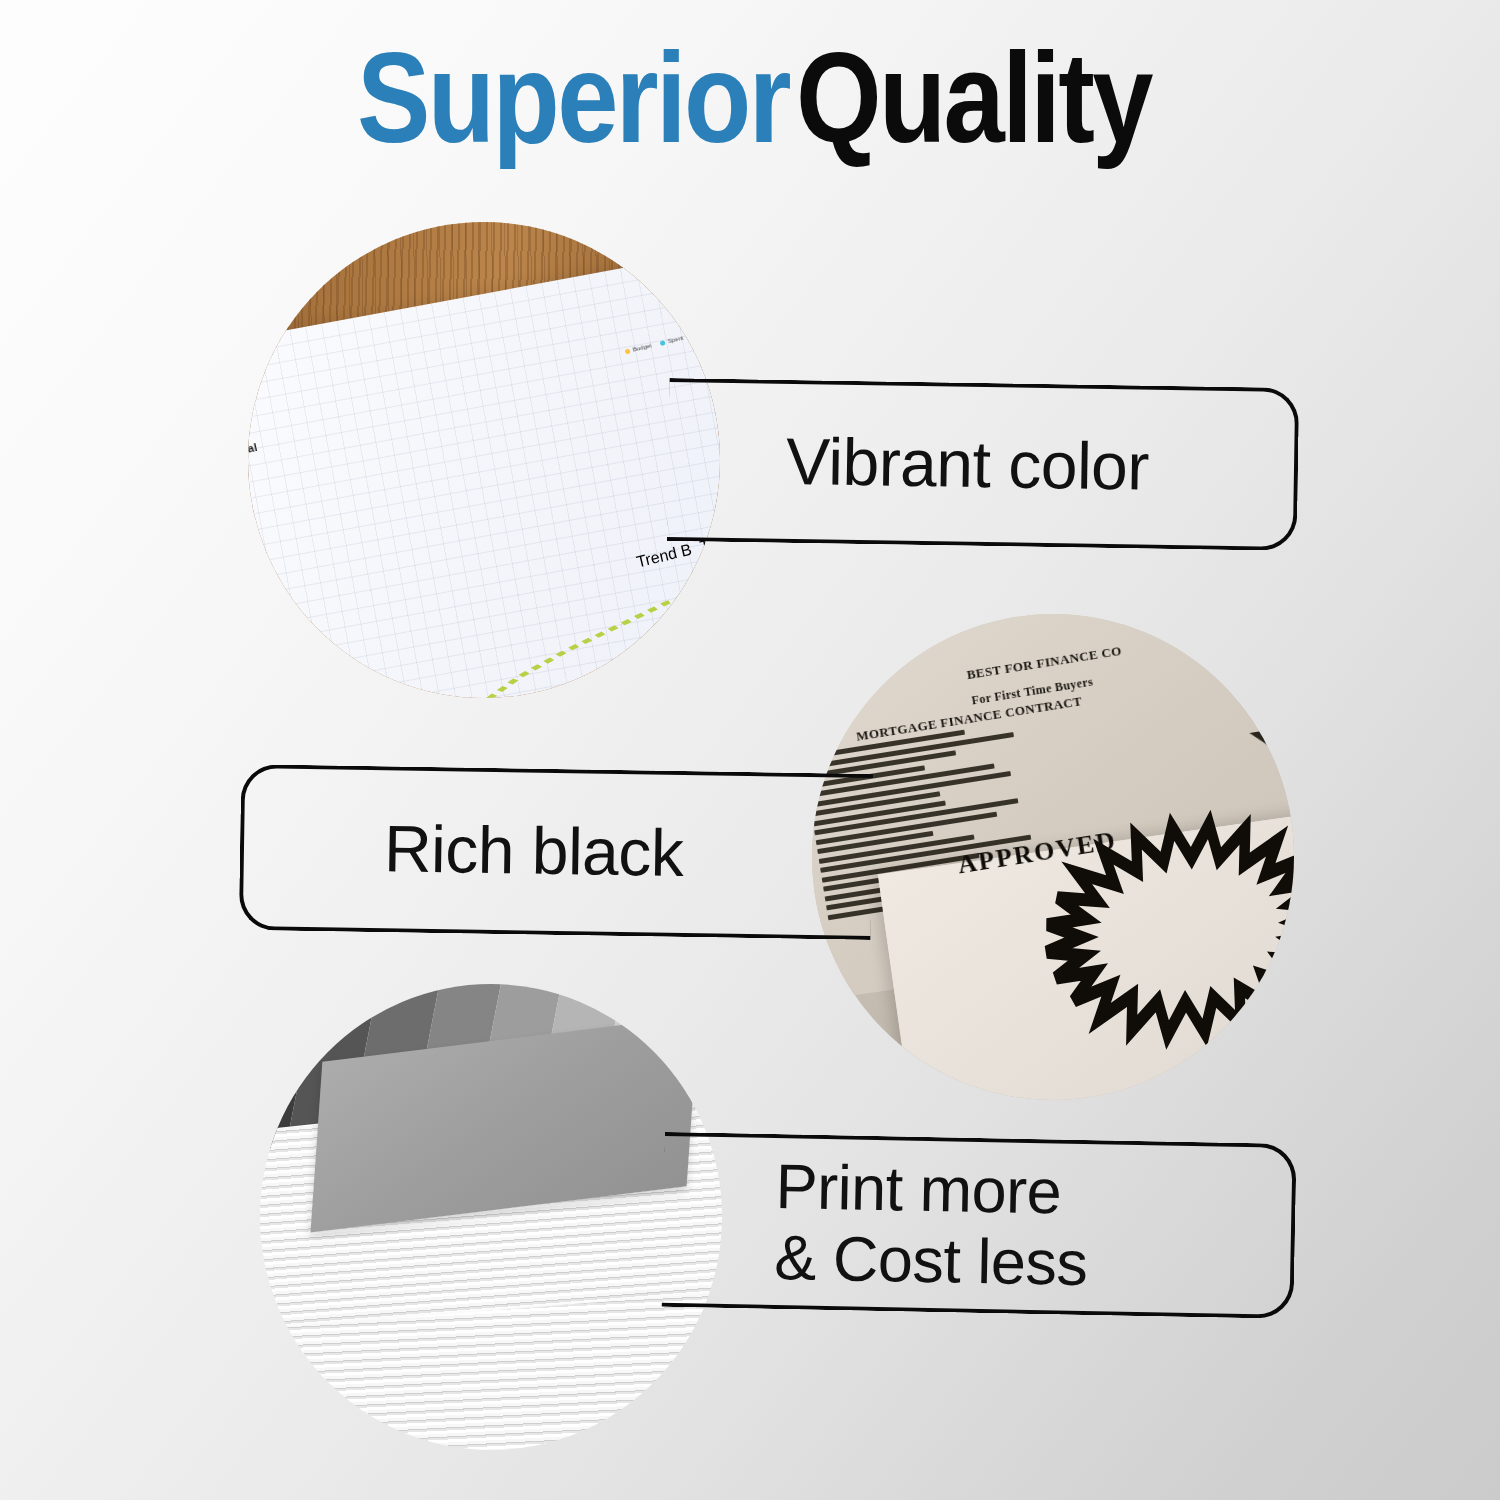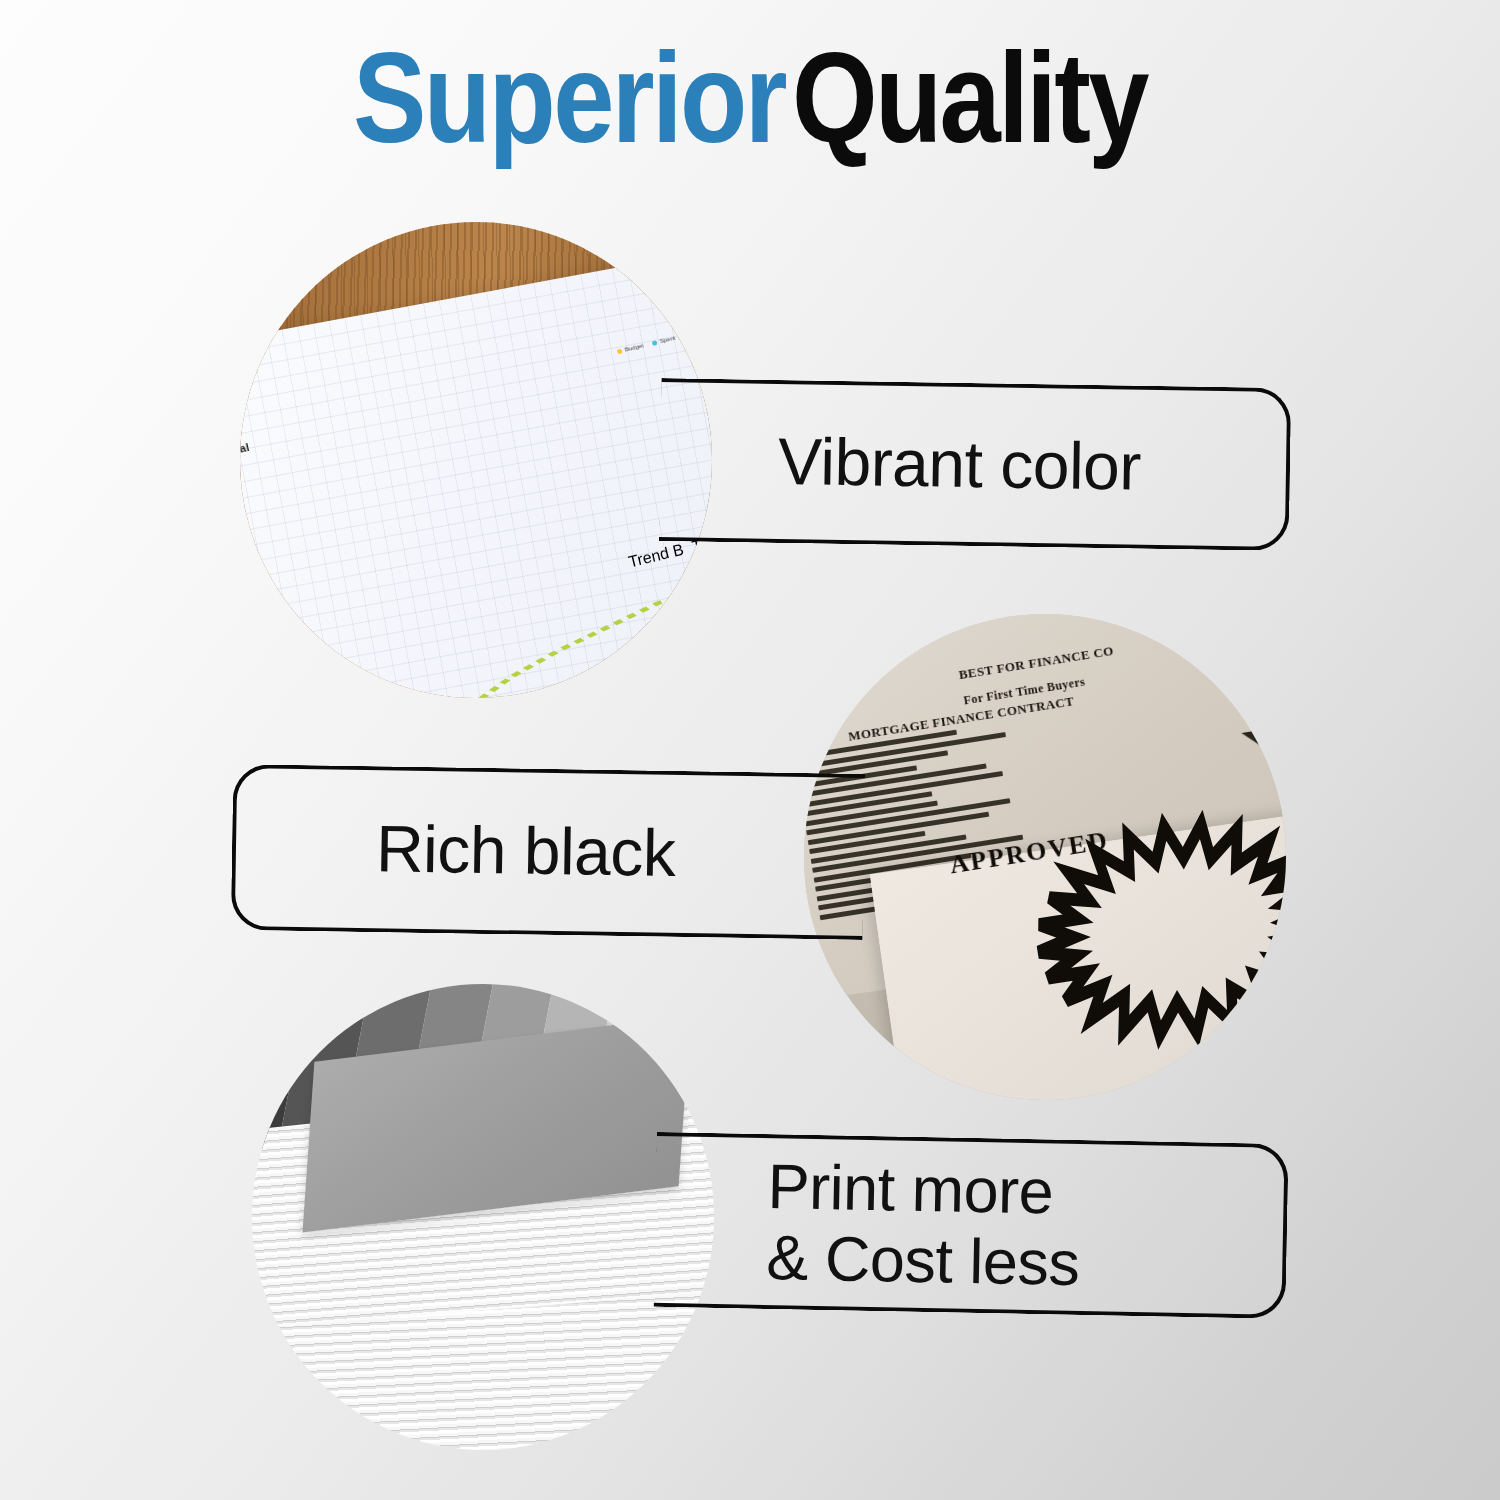--- a/index.html
+++ b/index.html
@@ -7,21 +7,21 @@
   body {
     font-family: "Liberation Sans", sans-serif;
     background:
       linear-gradient(128deg,
         #fdfdfd 0%, #fbfbfb 12%, #f7f7f7 26%,
         #f1f1f1 40%, #eaeaea 55%, #e2e2e2 68%,
         #d8d8d8 80%, #d0d0d0 90%, #cbcbcb 100%);
     overflow:hidden;
     position:relative;
   }
-  #stage { position:absolute; inset:0; }
+  #stage { position:absolute; inset:0;margin-left:8px; }
 
   
   .headline {
     position:absolute;
     left:0; right:0; top:34px;
     text-align:center;
     white-space:nowrap;
     font-size:128px;
     line-height:1.0;
     font-weight:bold;

